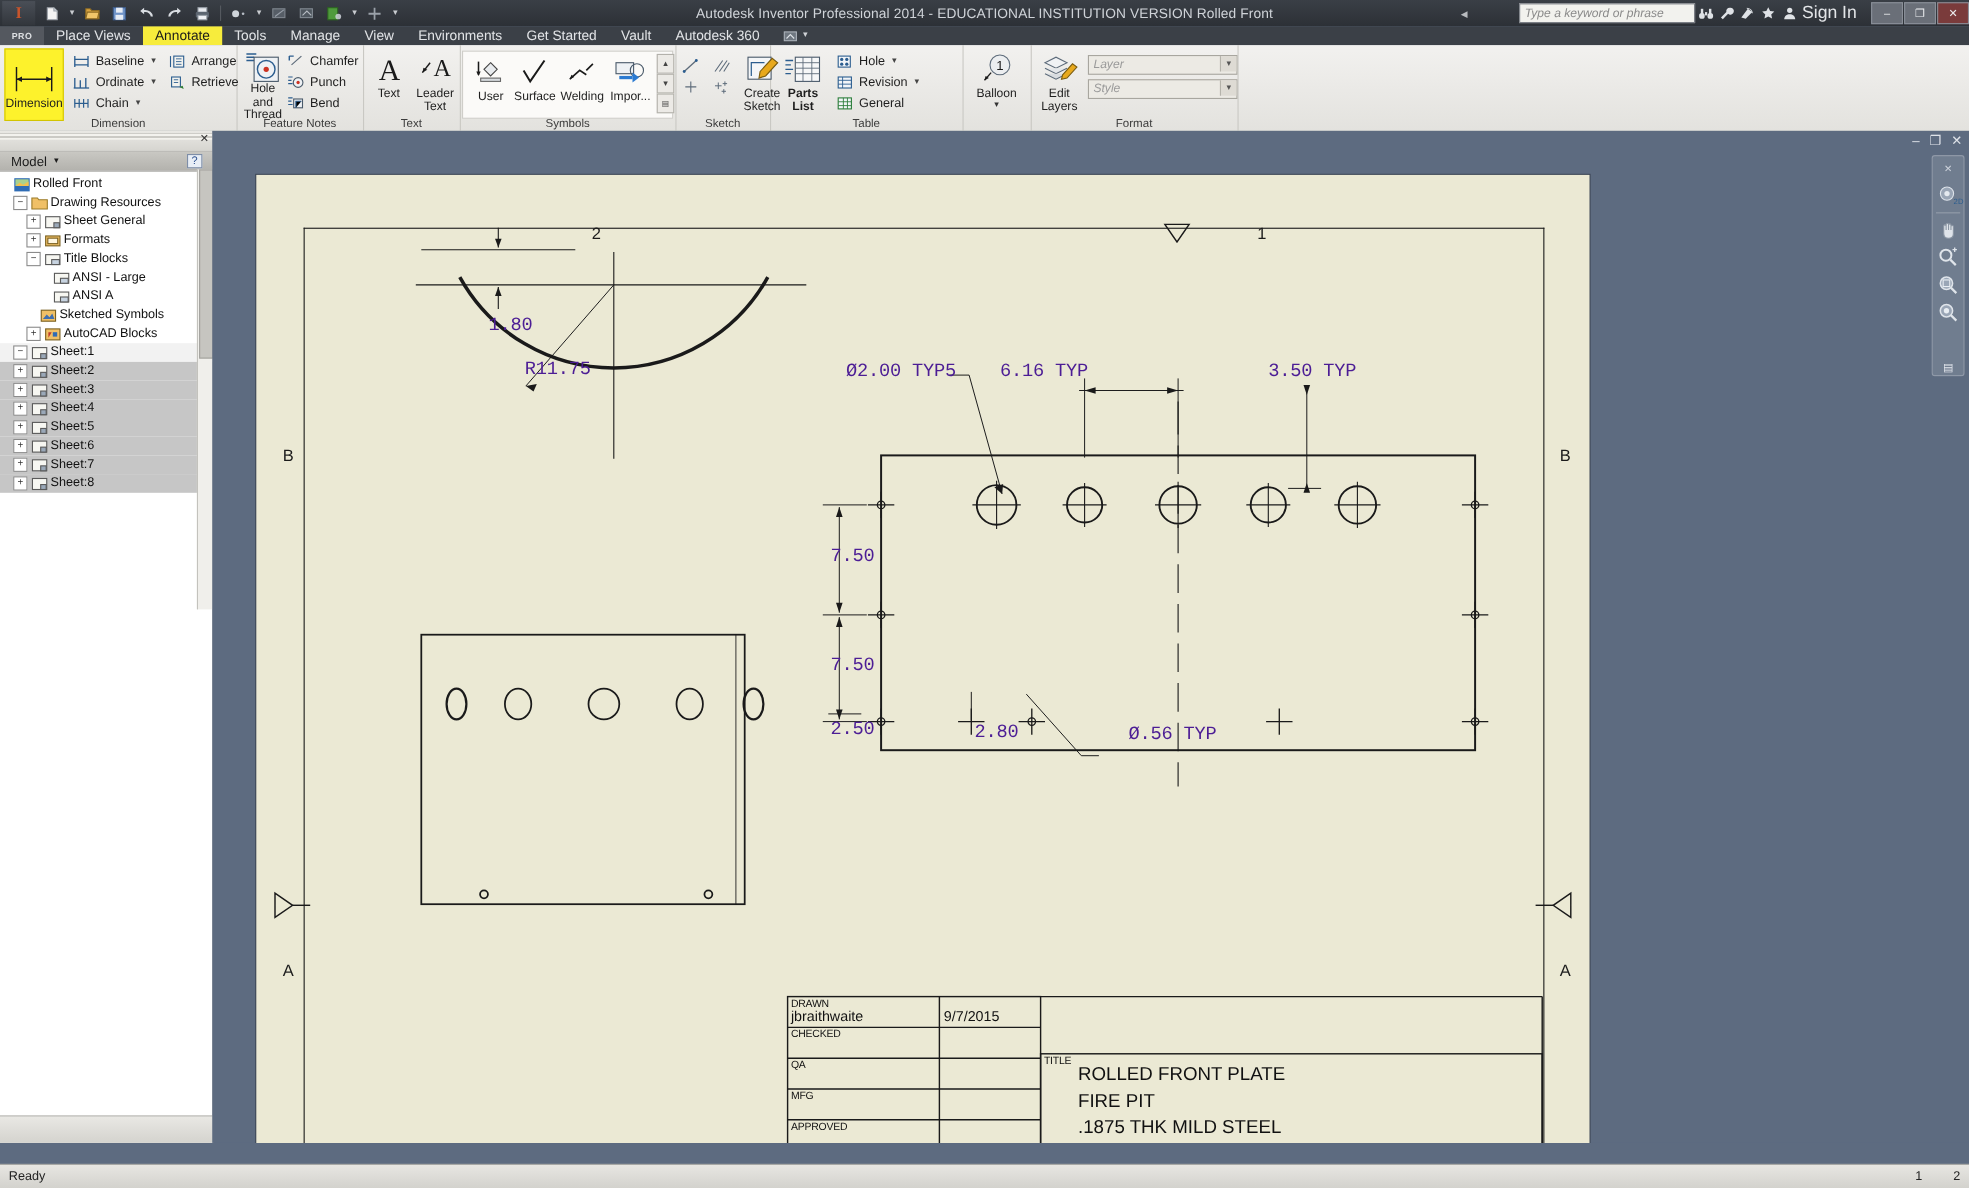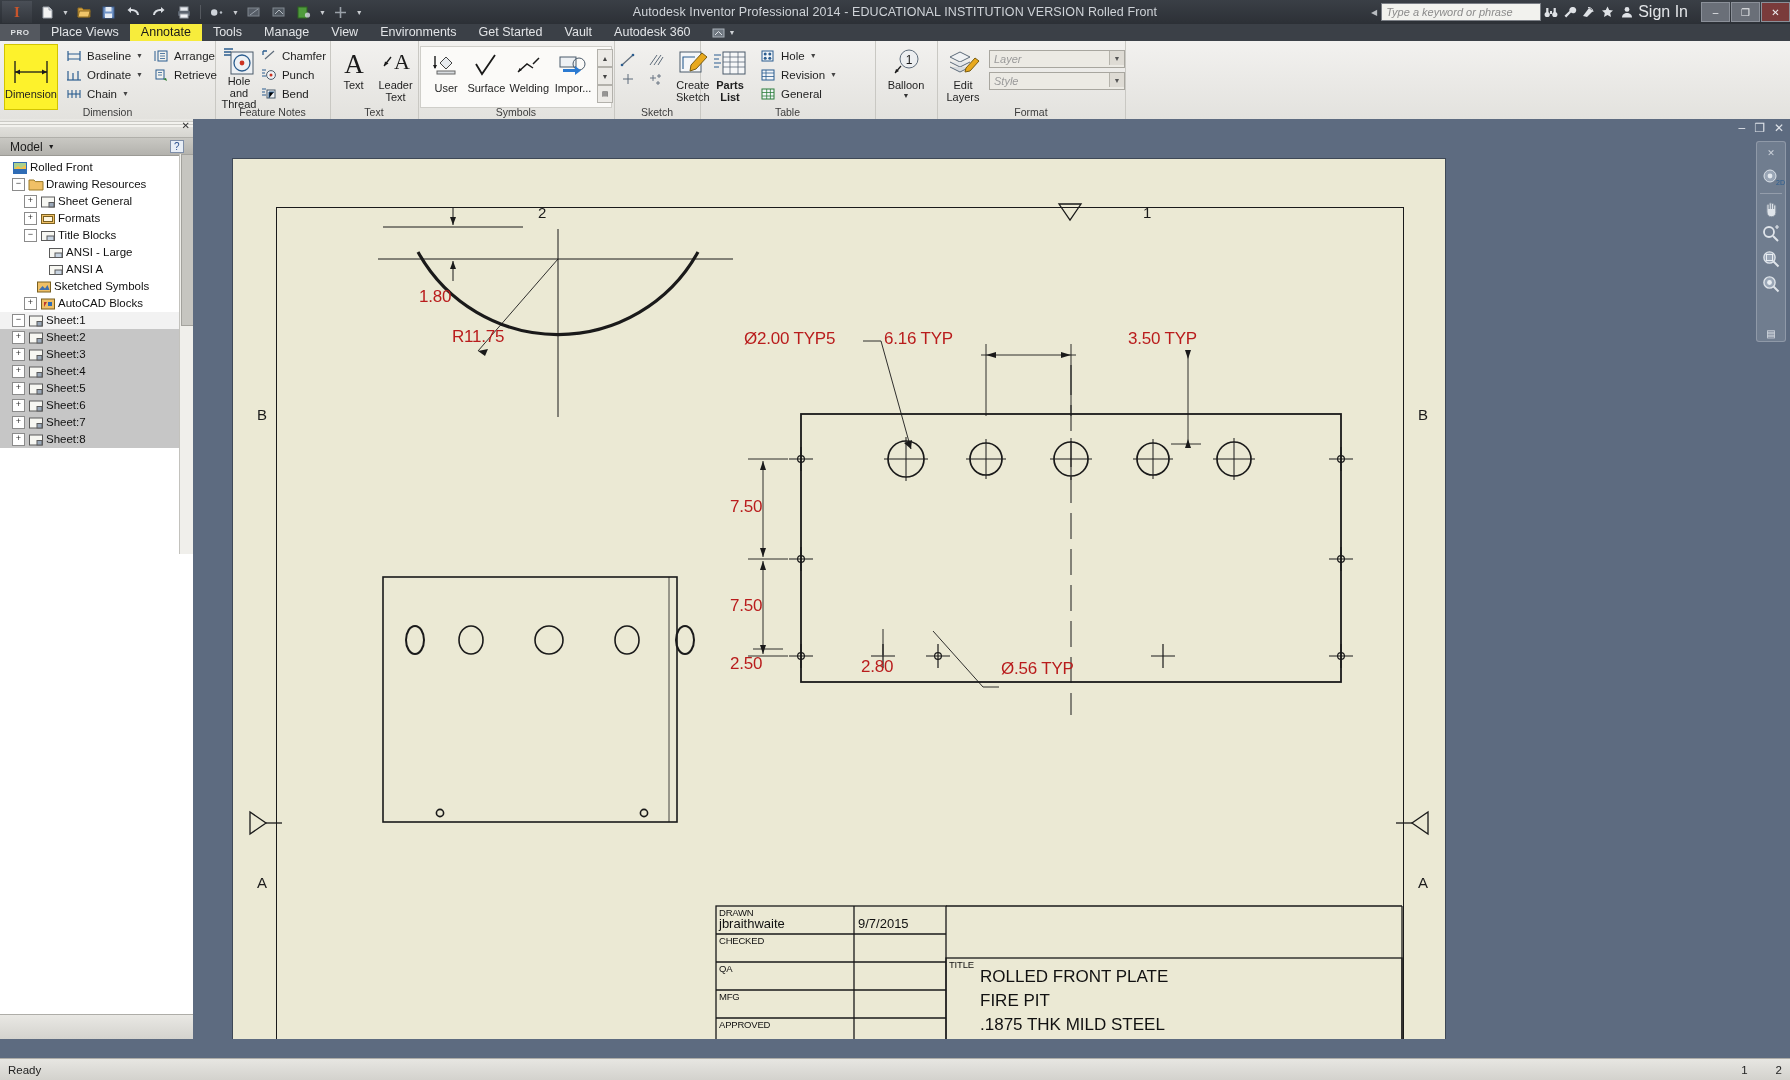--- a/index.html
+++ b/index.html
@@ -34,20 +34,21 @@
     display:flex;align-items:center;justify-content:center;
   }
   .inv-logo .i{color:#c8552c;font-weight:bold;font-size:15px;font-family:"Liberation Serif",serif;}
 
   .title-right{position:absolute;right:0;top:0;height:24px;display:flex;align-items:center;}
   .search-caret{color:#b9bcc0;font-size:8px;margin-right:4px;}
   .search-box{
     width:150px;height:16px;background:#f2f2ee;border:1px solid #7b7f86;
     font-size:11px;font-style:italic;color:#8a8a8a;padding:0 4px;line-height:16px;
     font-family:"Liberation Sans",sans-serif;
+    margin-left:43px;
   }
   .tr-icon{width:19px;height:24px;display:flex;align-items:center;justify-content:center;
     color:#dfe2e5;font-size:12px;}
   .signin{color:#e3e5e8;font-size:16px;margin:0 8px 0 2px;}
   .winbtns{display:flex;align-items:center;margin-left:4px;}
   .winbtn{width:27px;height:18px;margin-left:1px;background:#6a6f78;border:1px solid #8b9099;
     display:flex;align-items:center;justify-content:center;color:#eceef0;font-size:10px;}
   .winbtn.close{background:#7a3b3b;}
 
   
@@ -142,22 +143,22 @@
     position:absolute;left:193px;top:119px;width:1597px;height:920px;
     background:#5d6b80;overflow:hidden;
   }
   .sheet{
     position:absolute;left:40px;top:40px;width:1212px;height:900px;
     background:#ebe9d4;box-shadow:0 0 0 1px #3e4856;
   }
   .frame{position:absolute;left:43px;top:48px;width:1126px;height:900px;border:1.4px solid #1a1a1a;border-bottom:none;}
   .zlabel{position:absolute;font-size:15px;color:#1b1b1b;font-family:"Liberation Sans",sans-serif;}
 
-  .dwgtext{position:absolute;font-size:17px;color:#b91c1c;white-space:nowrap;
-    font-family:Liberation Sans, sans-serif;letter-spacing:-0.2px;}
+  .dwgtext{position:absolute;font-size:17px;color:#4c1d95;white-space:nowrap;
+    font-family:Liberation Mono, monospace;letter-spacing:-0.2px;margin-left:25px;}
 
   
   .tb{position:absolute;left:483px;top:747px;width:686px;height:200px;}
   .tb .hdr{position:absolute;font-size:9.5px;color:#111;letter-spacing:-.2px;}
   .tb .val{position:absolute;font-size:13px;color:#111;}
   .tb .big{position:absolute;font-size:17px;color:#111;}
 
   
   .navbar{
     position:absolute;right:4px;top:22px;width:28px;height:195px;

